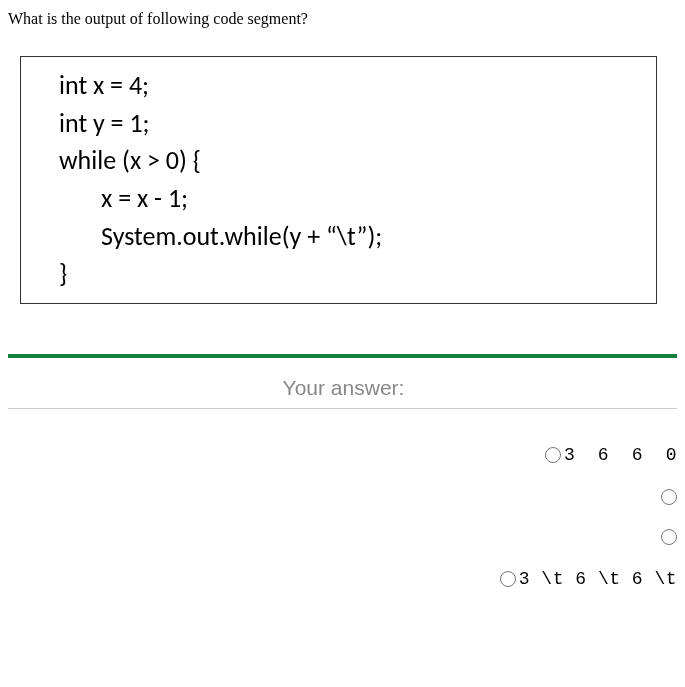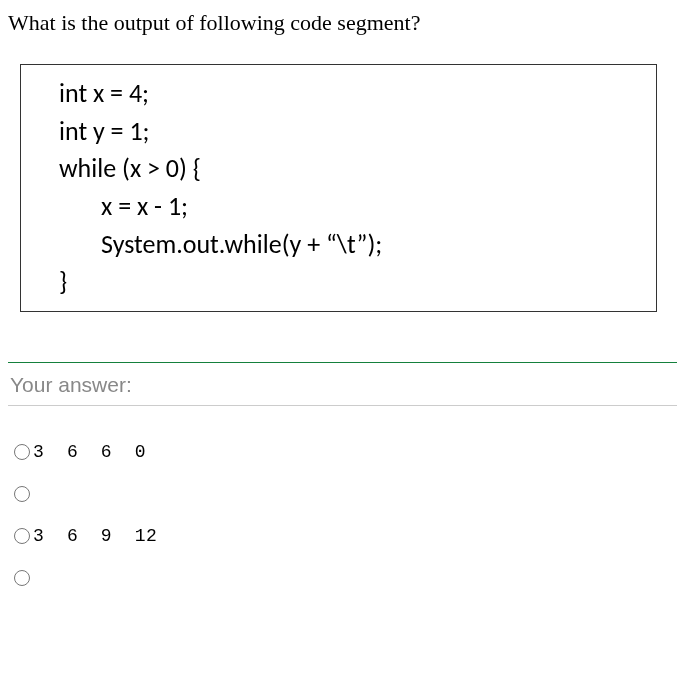--- a/index.html
+++ b/index.html
@@ -8,64 +8,66 @@
       box-sizing: border-box;
     }
     body {
       font-family: Georgia, 'Times New Roman', serif;
       background: #ffffff;
       padding: 10px 8px;
       width: 685px;
       color: #000;
     }
     .question-text {
-      font-size: 22px;
+      font-size: 16px;
       font-weight: normal;
     }
     .code-box {
       border: 1px solid #333;
       padding: 10px 18px 10px 38px;
       margin-left: 12px;
       margin-right: 20px;
       margin-bottom: 50px;
       margin-top: 28px;
     }
     .code-line {
       font-family: Calibri, Arial, sans-serif;
       font-size: 26px;
       line-height: 1.45;
       white-space: pre;
     }
     .indent {
       padding-left: 42px;
     }
     .answer-section {
-      border-top: 1px solid #15803d;
-      padding-top: 10px;
+      border-top: 4px solid #15803d;
+      padding-top: 18px;
       margin-bottom: 24px;
+      text-align: center;
     }
     .answer-label {
       font-family: Arial, sans-serif;
       font-size: 21px;
       color: #888;
       font-weight: 300;
       padding-left: 2px;
       padding-bottom: 8px;
     }
     .answer-underline {
       border-bottom: 1px solid #ccc;
     }
     .options {
       margin-top: 10px;
     }
     .option-row {
       display: flex;
       align-items: center;
       padding: 12px 0 12px 6px;
       gap: 3px;
+      justify-content: flex-end;
     }
     .radio {
       width: 16px;
       height: 16px;
       border: 1.5px solid #777;
       border-radius: 50%;
       flex-shrink: 0;
       background: #fff;
     }
     .option-text {
@@ -96,18 +98,18 @@
 <div class="options">
   <div class="option-row">
     <div class="radio"></div>
     <span class="option-text">3  6  6  0</span>
   </div>
   <div class="option-row">
     <div class="radio"></div>
   </div>
   <div class="option-row">
     <div class="radio"></div>
-    <span class="option-text">3  6  9  12</span>
   </div>
   <div class="option-row">
     <div class="radio"></div>
+    <span class="option-text">3 \t 6 \t 6 \t</span>
   </div>
 </div>
 
 </body></html>

